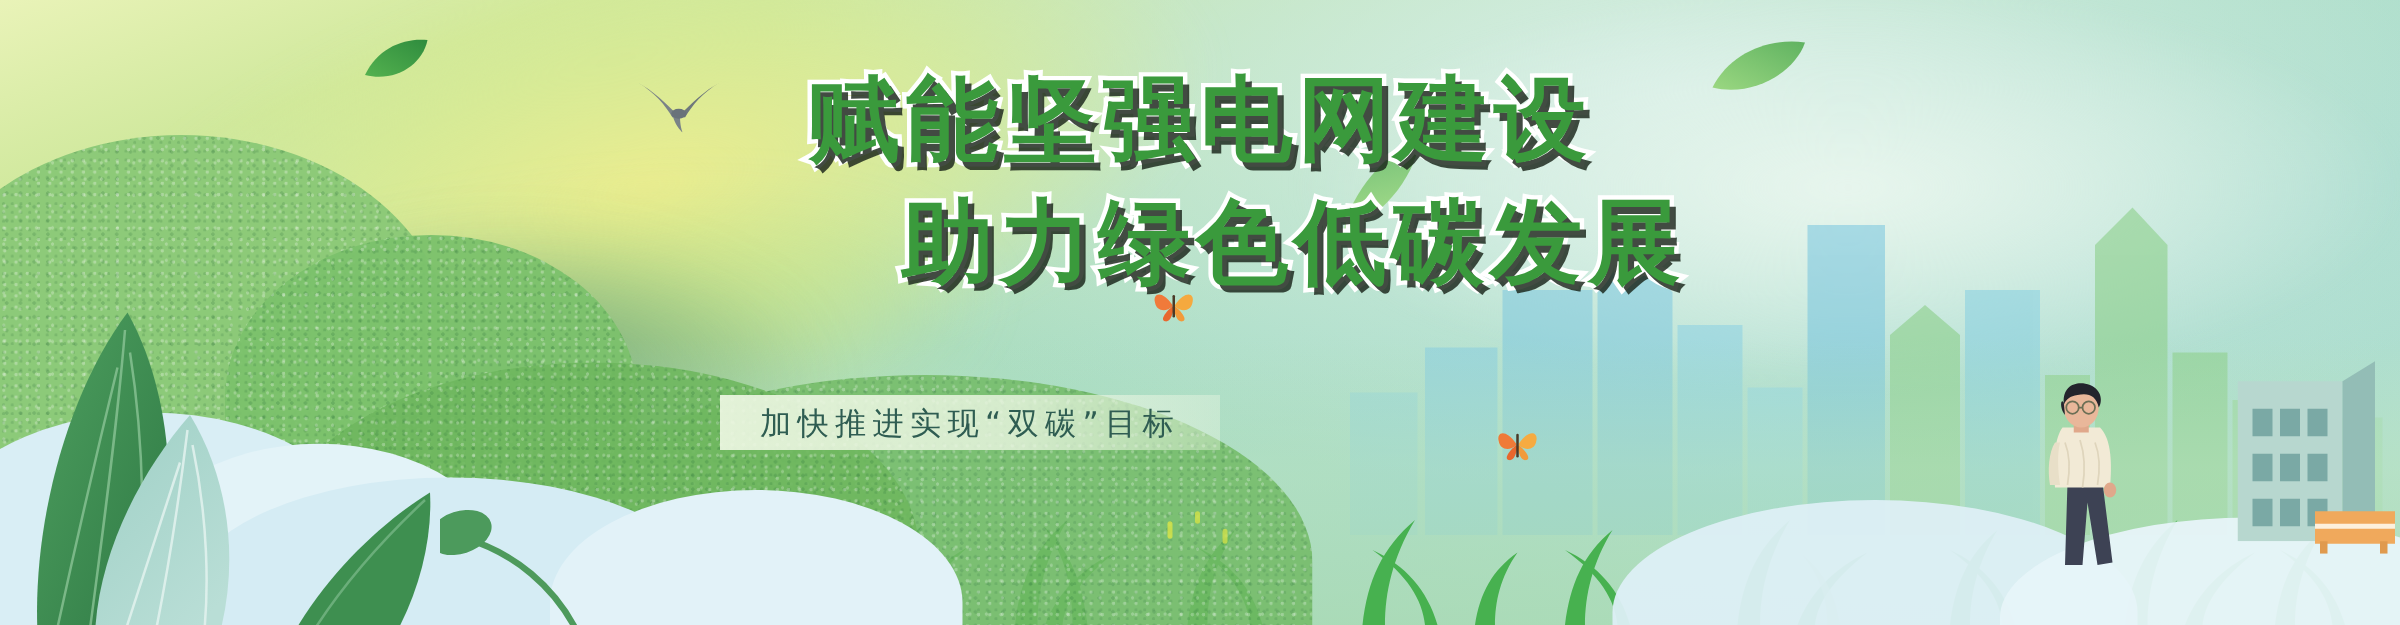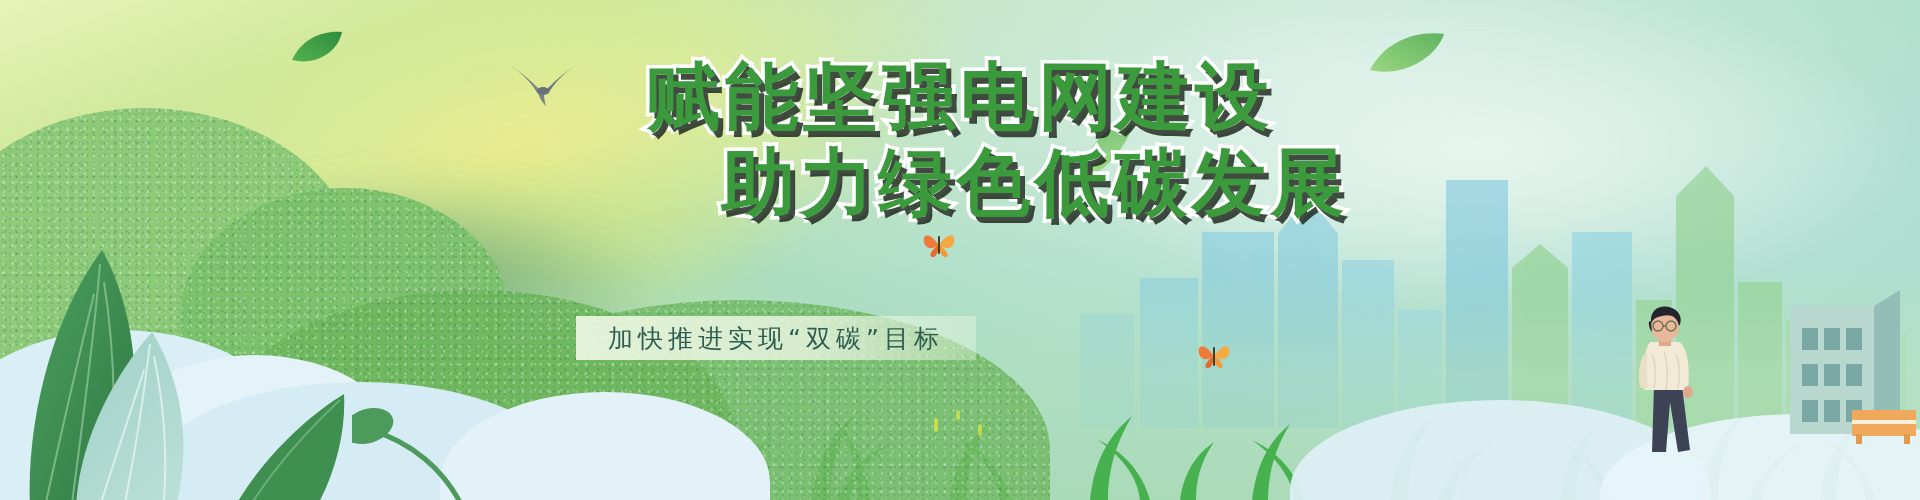--- a/index.html
+++ b/index.html
@@ -75,21 +75,21 @@
     font-weight:700;
     color:#3a9a3c;
     letter-spacing:.06em;
     line-height:1.05;
     -webkit-text-stroke:7px #ffffff;
     paint-order:stroke fill;
     text-shadow:5px 6px 0 rgba(25,35,25,.82);
     white-space:nowrap;
   }
   .hl-1{font-size:74px;}
-  .hl-2{font-size:74px;margin-top:8px;padding-left:150px;}
+  .hl-2{font-size:74px;margin-top:20px;padding-left:150px;}
 
   .subtitle-wrap{
     position:absolute;left:576px;top:316px;width:400px;height:44px;z-index:41;
     background:linear-gradient(90deg, rgba(237,247,226,.92) 0%, rgba(235,246,226,.80) 60%, rgba(233,245,226,.42) 100%);
     display:flex;align-items:center;justify-content:center;
   }
   .subtitle{
     font-family:"DejaVu Sans","Liberation Sans",sans-serif;
     font-size:25px;color:#2f5d52;letter-spacing:.20em;white-space:nowrap;text-align:center;
   }

